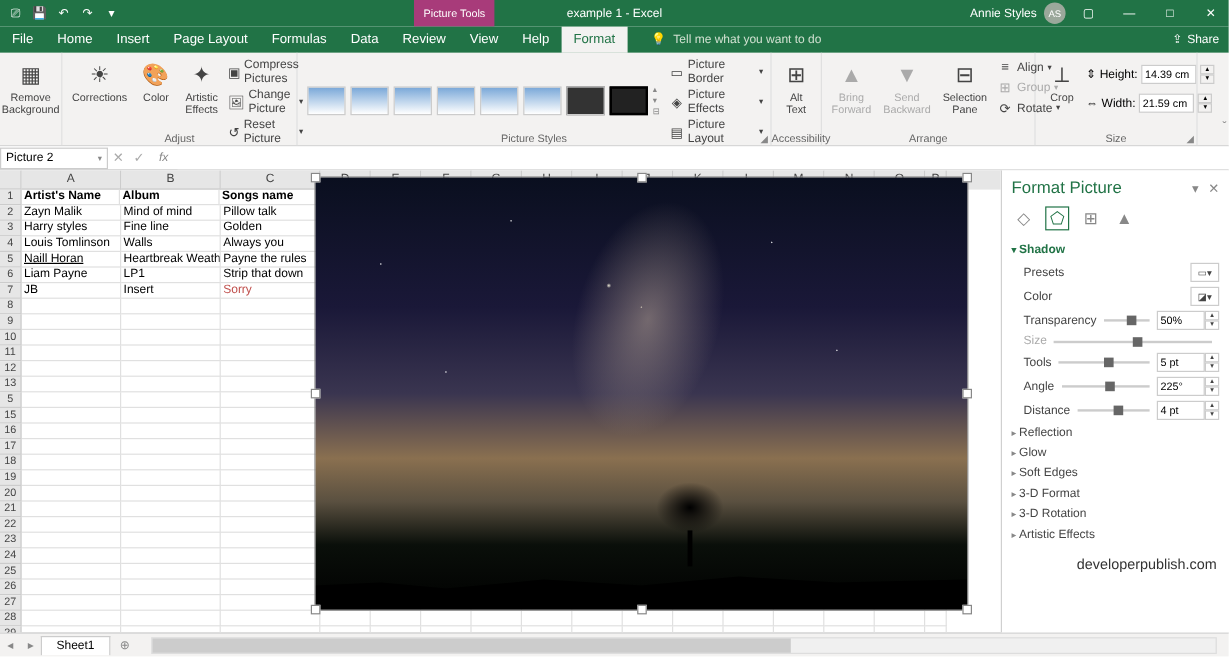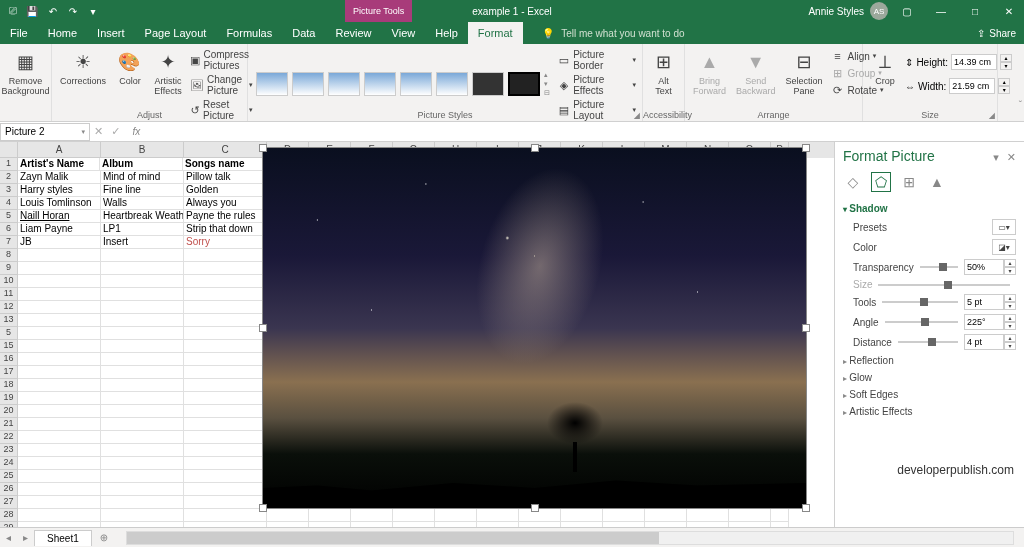--- a/index.html
+++ b/index.html
@@ -969,20 +969,22 @@
         <div class="slider"></div>
         <input value="4 pt" style="">
         <div class="stepper">
           <span>▴</span>
           <span>▾</span>
         </div>
       </div>
     <div class="pane-section">Reflection</div>
     <div class="pane-section">Glow</div>
     <div class="pane-section">Soft Edges</div>
+    <div class="pane-section">3-D Format</div>
+    <div class="pane-section">3-D Rotation</div>
     <div class="pane-section">Artistic Effects</div>
     <div class="watermark">developerpublish.com</div>
   </div>
 </div>
 
 <div class="sheet-tabs">
   <span class="sheet-nav">◂</span>
   <span class="sheet-nav">▸</span>
   <div class="sheet-tab">Sheet1</div>
   <span class="sheet-add">⊕</span>

